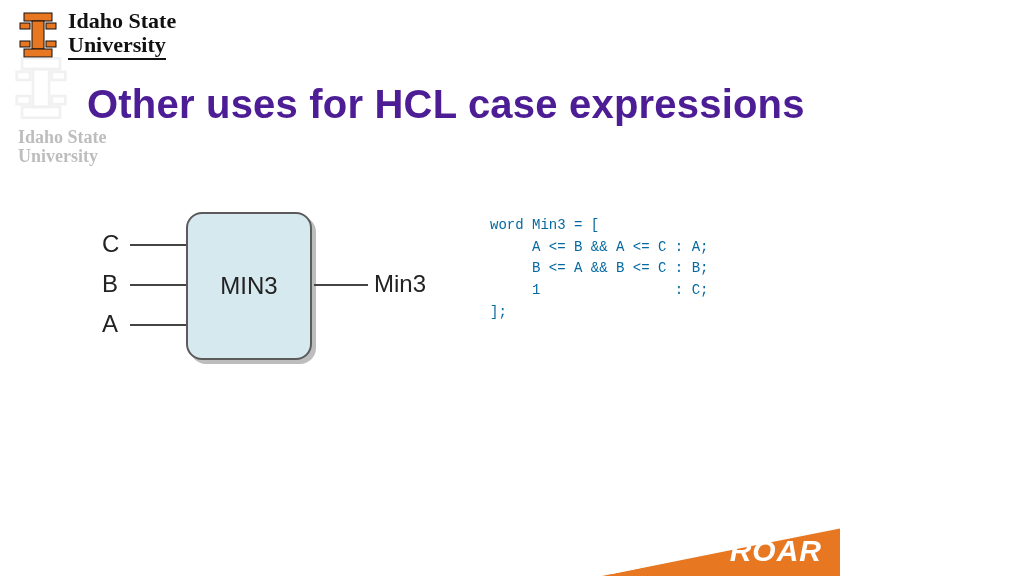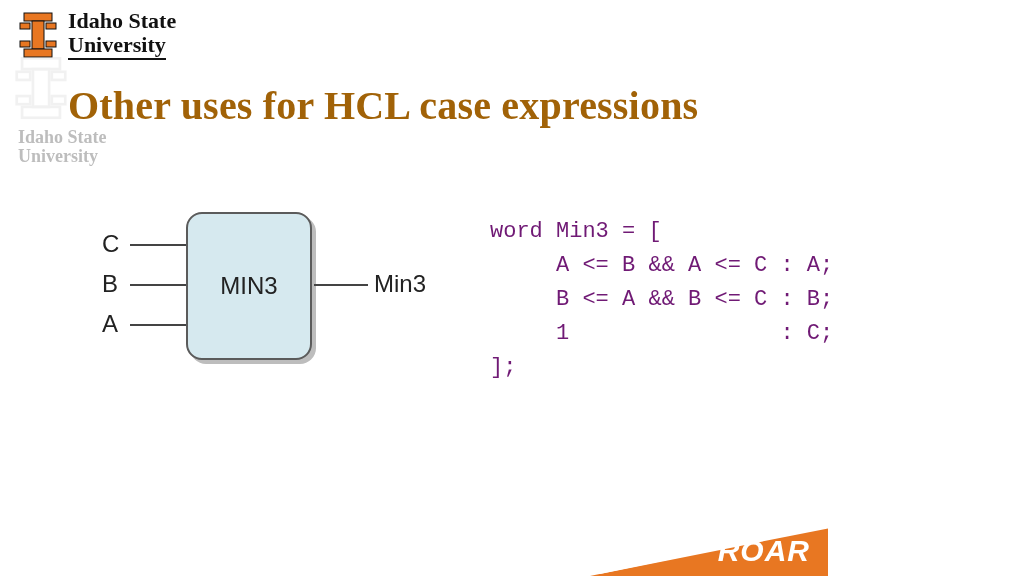--- a/index.html
+++ b/index.html
@@ -10,33 +10,33 @@
   .header { position: absolute; top: 10px; left: 18px; display: flex; align-items: center; gap: 10px; }
   .logo-i { position: relative; width: 40px; height: 48px; }
   .uni-text { font-family: Georgia, serif; font-weight: bold; line-height: 1.0; font-size: 22px; color: #111; }
   .uni-text .line2 { border-bottom: 2px solid #111; display: inline-block; padding-bottom: 2px; margin-top: 2px;}
 
   
   .ghost { position: absolute; top: 54px; left: 14px; opacity: 0.28; transform: scale(1.0); }
   .ghost-text { font-family: Georgia, serif; font-weight: bold; color: #bdbdbd; font-size: 18px; line-height: 1.05; position: absolute; top: 128px; left: 18px; }
 
   
-  .title { position: absolute; top: 82px; left: 68px; font-family: Liberation Serif, serif; font-weight: 900; font-size: 40px; color: #a16207; letter-spacing: 0.2px; }
+  .title { position: absolute; top: 82px; left: 87px; font-family: Liberation Sans, sans-serif; font-weight: 900; font-size: 40px; color: #4c1d95; letter-spacing: 0.2px; }
 
   
   .diagram { position: absolute; top: 212px; left: 70px; width: 340px; height: 160px; }
   .block { position: absolute; left: 116px; top: 0; width: 126px; height: 148px; background: #d6e9ef; border: 2px solid #5b5b5b; border-radius: 16px; box-shadow: 4px 4px 0 #bdbdbd; display: flex; align-items: center; justify-content: center; font-family: Arial, Helvetica, sans-serif; font-size: 24px; color: #222; }
   .wire { position: absolute; height: 2px; background: #444; }
   .pin-label { position: absolute; font-family: Arial, Helvetica, sans-serif; font-size: 24px; color: #222; }
 
   
-  .code { position: absolute; top: 215px; left: 490px; font-family: 'Courier New', Courier, monospace; font-size: 22px; color: #701a75; line-height: 1.55; white-space: pre; }
+  .code { position: absolute; top: 215px; left: 490px; font-family: 'Courier New', Courier, monospace; font-size: 14px; color: #0369a1; line-height: 1.55; white-space: pre; }
 
   
-  .roar-wrap { position: absolute; bottom: 0; right: 16px; width: 280px; height: 60px; overflow: hidden; }
+  .roar-wrap { position: absolute; bottom: 0; right: 4px; width: 280px; height: 60px; overflow: hidden; }
   .roar { position: absolute; right: -2px; bottom: -2px; width: 300px; height: 60px; }
   .roar-poly { fill: #e87722; }
   .roar-text { position: absolute; right: 18px; bottom: 8px; font-family: Arial Black, Arial, sans-serif; font-weight: 900; font-style: italic; font-size: 30px; color: #fff; letter-spacing: 1px; }
 </style>
 </head>
 <body>
 
 <div class="slide">
 
   <div class="header">

